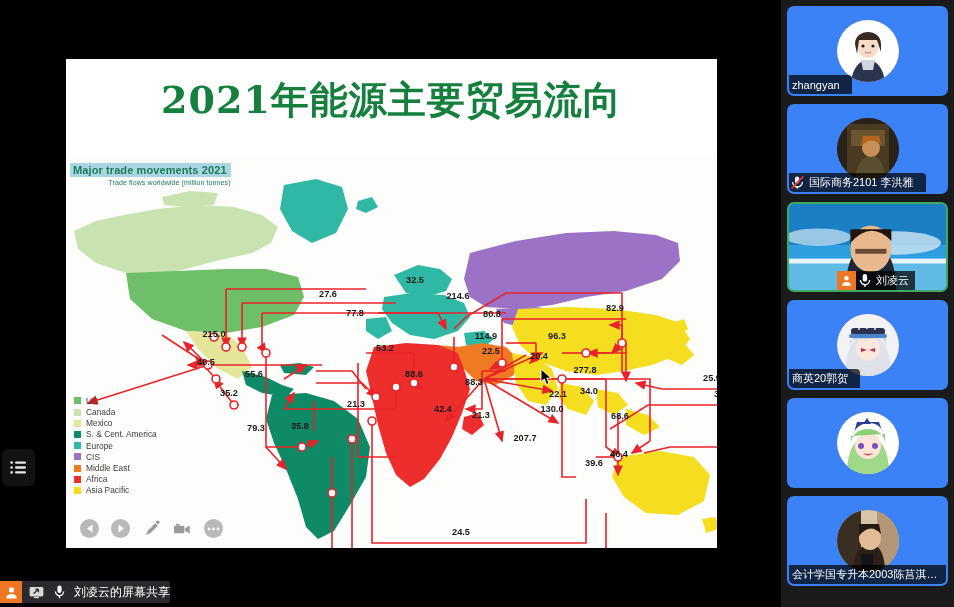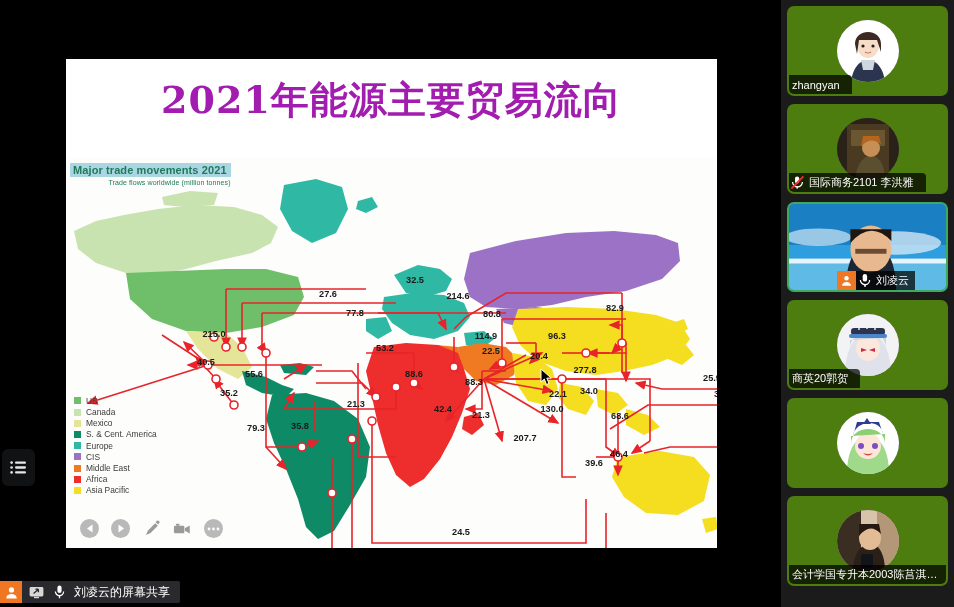--- a/index.html
+++ b/index.html
@@ -6,21 +6,21 @@
   body{width:954px;height:607px;overflow:hidden;
        font-family:"Liberation Sans","DejaVu Sans",sans-serif;}
   #root{position:relative;width:954px;height:607px;background:#1b1b1b;overflow:hidden;}
 
   
   #stage{position:absolute;left:0;top:0;width:781px;height:607px;background:#000;}
   #slide{position:absolute;left:66px;top:59px;width:651px;height:489px;background:#fff;overflow:hidden;}
 
   #slide-title{position:absolute;left:0;top:22px;width:100%;text-align:center;
      font-family:"DejaVu Serif","Liberation Serif",serif;font-weight:700;
-     font-size:38px;color:#a21caf;letter-spacing:1px;line-height:1;}
+     font-size:38px;color:#15803d;letter-spacing:1px;line-height:1;}
 
   
   #mapwrap{position:absolute;left:0;top:98px;width:651px;height:391px;background:#fff;text-align:right;}
   #map-heading{position:absolute;left:4px;top:3px;z-index:9;}
   #map-heading .mh-t{display:inline-block;background:#a9d6e2;color:#1f7a5a;
       font-weight:700;font-size:11px;padding:1px 4px 1px 3px;letter-spacing:.1px;}
   #map-heading .mh-s{display:block;color:#1f7a5a;font-size:7px;margin-top:1px;letter-spacing:.1px;}
 
   svg.mapsvg{position:absolute;left:0;top:0;width:651px;height:391px;}
 
@@ -36,29 +36,29 @@
       display:flex;align-items:center;justify-content:center;}
   .tb.flat{background:transparent;}
   .tb svg{display:block;}
 
   
   #side-btn{position:absolute;left:2px;top:449px;width:33px;height:37px;border-radius:6px;
      background:#111214;display:flex;align-items:center;justify-content:center;}
 
   
   #statusbar{position:absolute;left:0;bottom:4px;height:22px;display:flex;align-items:center;
-     background:#2a2a2e;border-radius:2px;padding-right:10px;}
+     background:#2a2a2e;border-radius:2px;}
   #sb-person{width:22px;height:22px;background:#ef7622;display:flex;align-items:center;justify-content:center;flex:0 0 auto;}
   .sb-ic{width:18px;display:flex;align-items:center;justify-content:center;margin-left:5px;}
   #sb-text{color:#fff;font-size:12px;margin-left:6px;white-space:nowrap;}
 
   
   #rail{position:absolute;right:0;top:0;width:173px;height:607px;background:#1b1b1b;
         padding:6px 6px 0 6px;box-sizing:border-box;}
-  .tile{position:relative;width:161px;height:90px;border-radius:7px;background:#4d7c0f;
+  .tile{position:relative;width:161px;height:90px;border-radius:7px;background:#3b82f6;
         margin-bottom:8px;overflow:hidden;box-sizing:border-box;border:2px solid transparent;}
   .tile.speaking{border-color:#3ea95f;}
   .avatar{position:absolute;left:50%;top:50%;transform:translate(-50%,-50%);
           width:62px;height:62px;border-radius:50%;overflow:hidden;background:#555;}
   .camfill{position:absolute;inset:0;}
   .namebar{position:absolute;left:0;bottom:0;display:flex;align-items:center;height:19px;
            background:rgba(0,0,0,.72);border-radius:0 4px 0 0;padding-right:6px;max-width:100%;}
   .namebar.withhost{background:transparent;margin-left:48px;}
   .nb-host{width:19px;height:19px;background:#ef7622;display:flex;align-items:center;justify-content:center;flex:0 0 auto;}
   .nb-mic{width:17px;display:flex;align-items:center;justify-content:center;flex:0 0 auto;}

